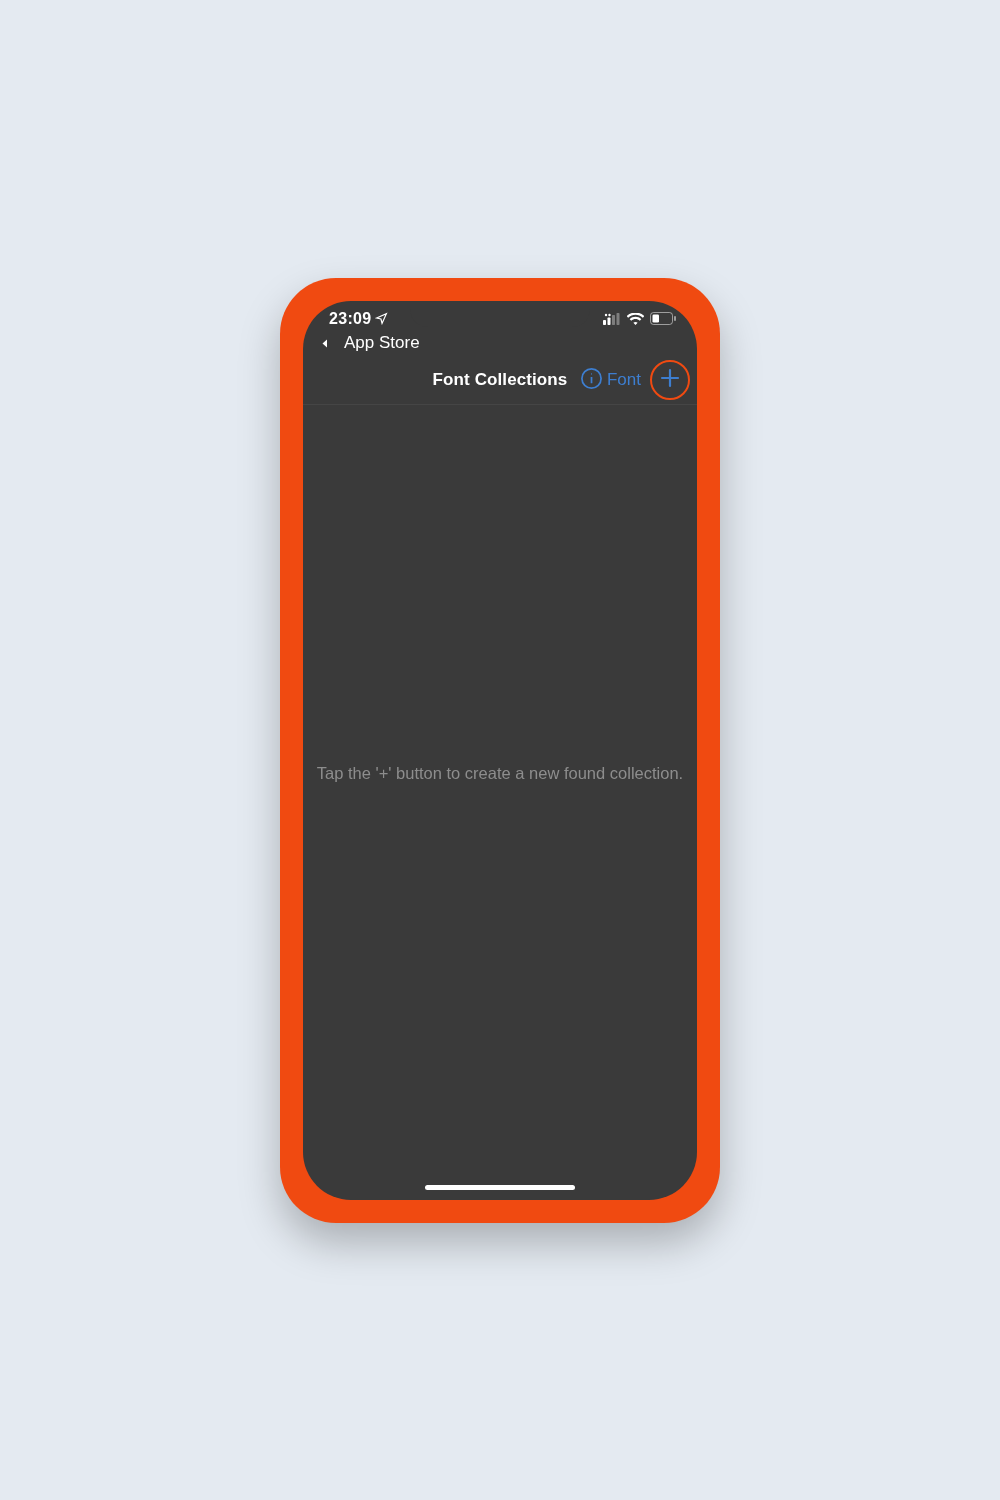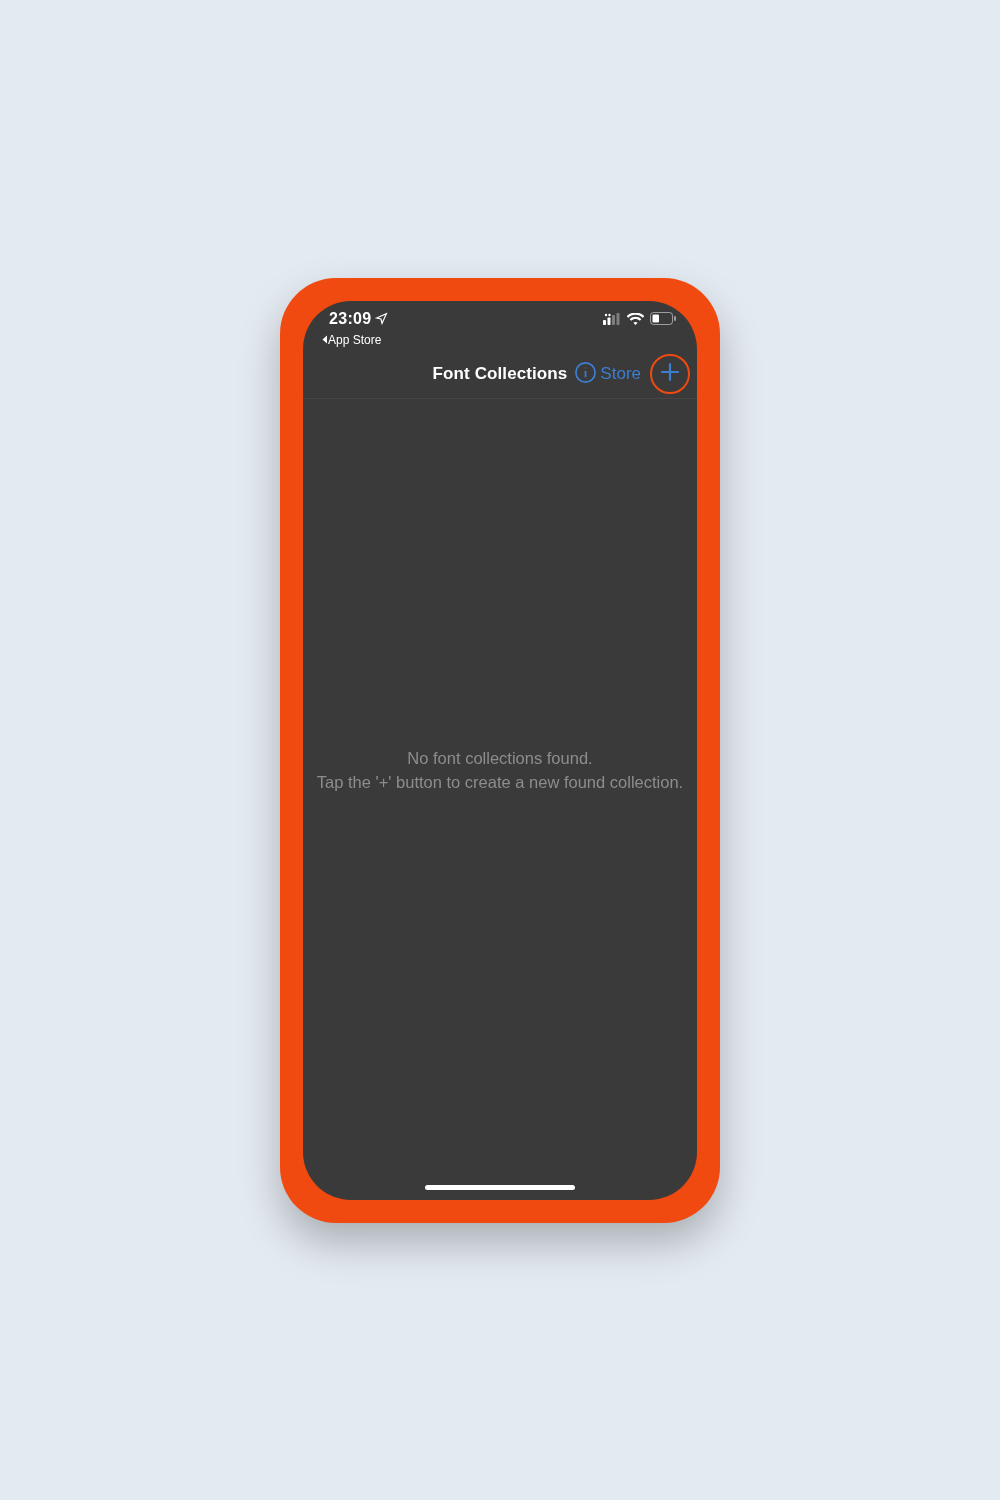--- a/index.html
+++ b/index.html
@@ -51,24 +51,24 @@
   .sb-right {
     display: flex;
     align-items: center;
     gap: 6px;
   }
   .loc-arrow svg, .wifi svg, .battery svg, .cell svg { display:block; }
   
   .back-app {
     padding: 2px 0 0 18px;
     color: #fff;
-    font-size: 12px;
-    display: flex;
-    align-items: center;
-    gap: 0;
+    font-size: 17px;
+    display: flex;
+    align-items: center;
+    gap: 16px;
   }
   .back-app .caret {
     display:inline-block;
   }
   
   .nav {
     height: 52px;
     display: flex;
     align-items: center;
     justify-content: flex-end;
@@ -211,35 +211,34 @@
             <svg width="23" height="23" viewBox="0 0 24 24" fill="none" stroke="currentColor" stroke-width="1.8">
               <circle cx="12" cy="12" r="10"></circle>
               <line x1="12" y1="10.5" x2="12" y2="17"></line>
               <circle cx="12" cy="7.2" r="0.6" fill="currentColor" stroke="none"></circle>
             </svg>
           </span>
         </div>
       </div>
       <div class="nav-title">Font Collections</div>
       <div class="nav-right">
-        <div class="edit-btn">Store</div>
+        <div class="edit-btn">Font</div>
         <div class="add-btn">
           <span>
             <svg width="24" height="24" viewBox="0 0 24 24" stroke="currentColor" stroke-width="2.2" stroke-linecap="round">
               <line x1="12" y1="4" x2="12" y2="20"></line>
               <line x1="4" y1="12" x2="20" y2="12"></line>
             </svg>
           </span>
           <div class="add-highlight"></div>
         </div>
       </div>
     </div>
 
     <div class="content">
       <div>
-        <div>No font collections found.</div>
         <div>Tap the '+' button to create a new found collection.</div>
       </div>
     </div>
 
     <div class="home-ind"></div>
   </div>
 </div>
 
 </body></html>

